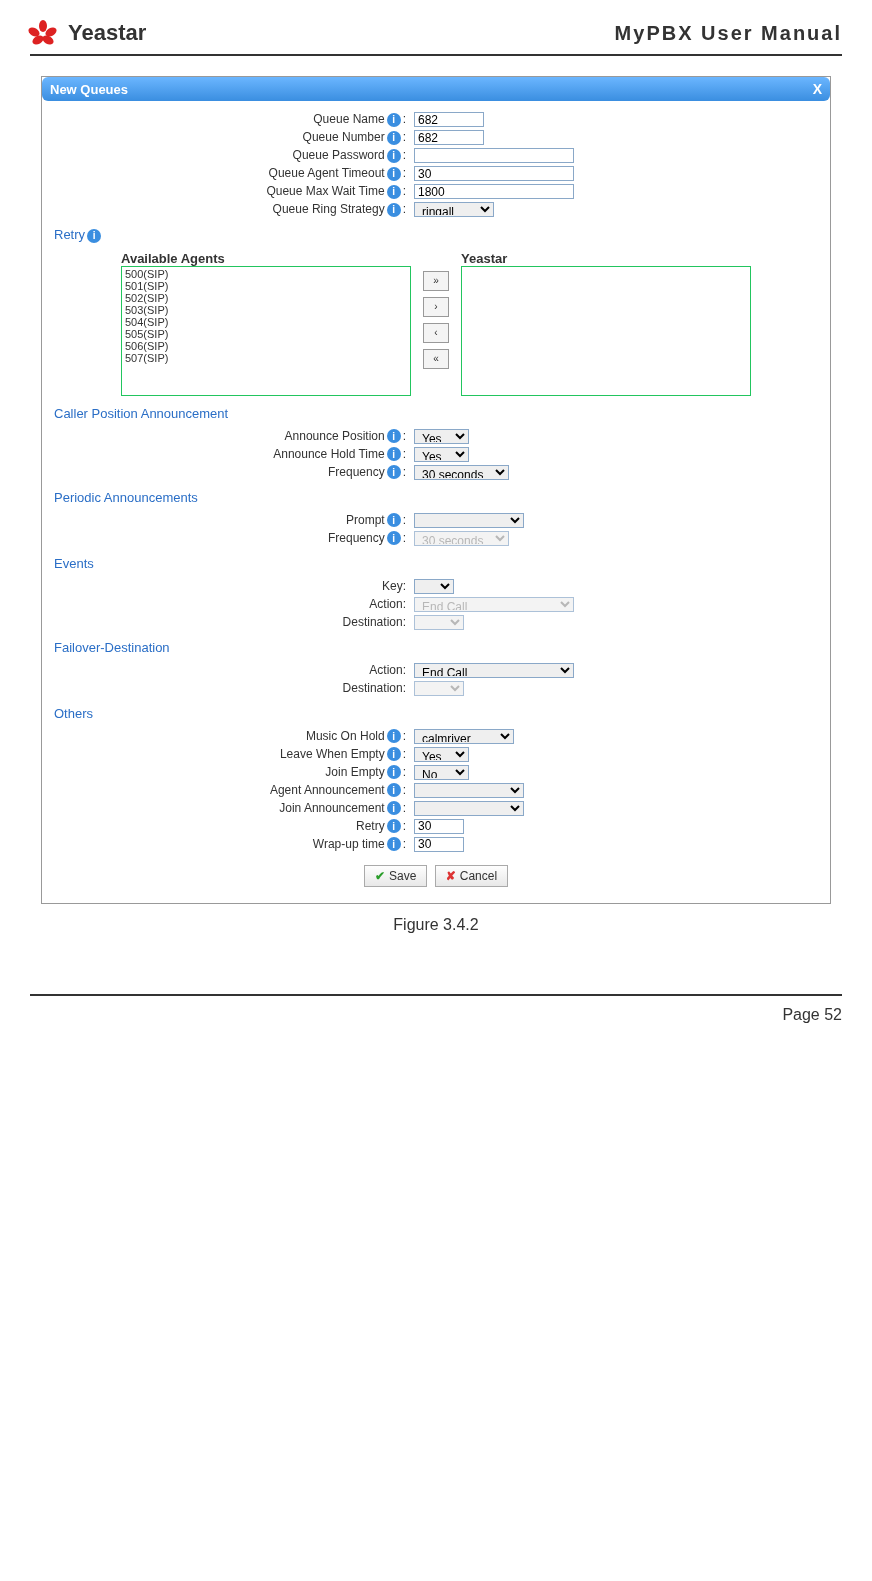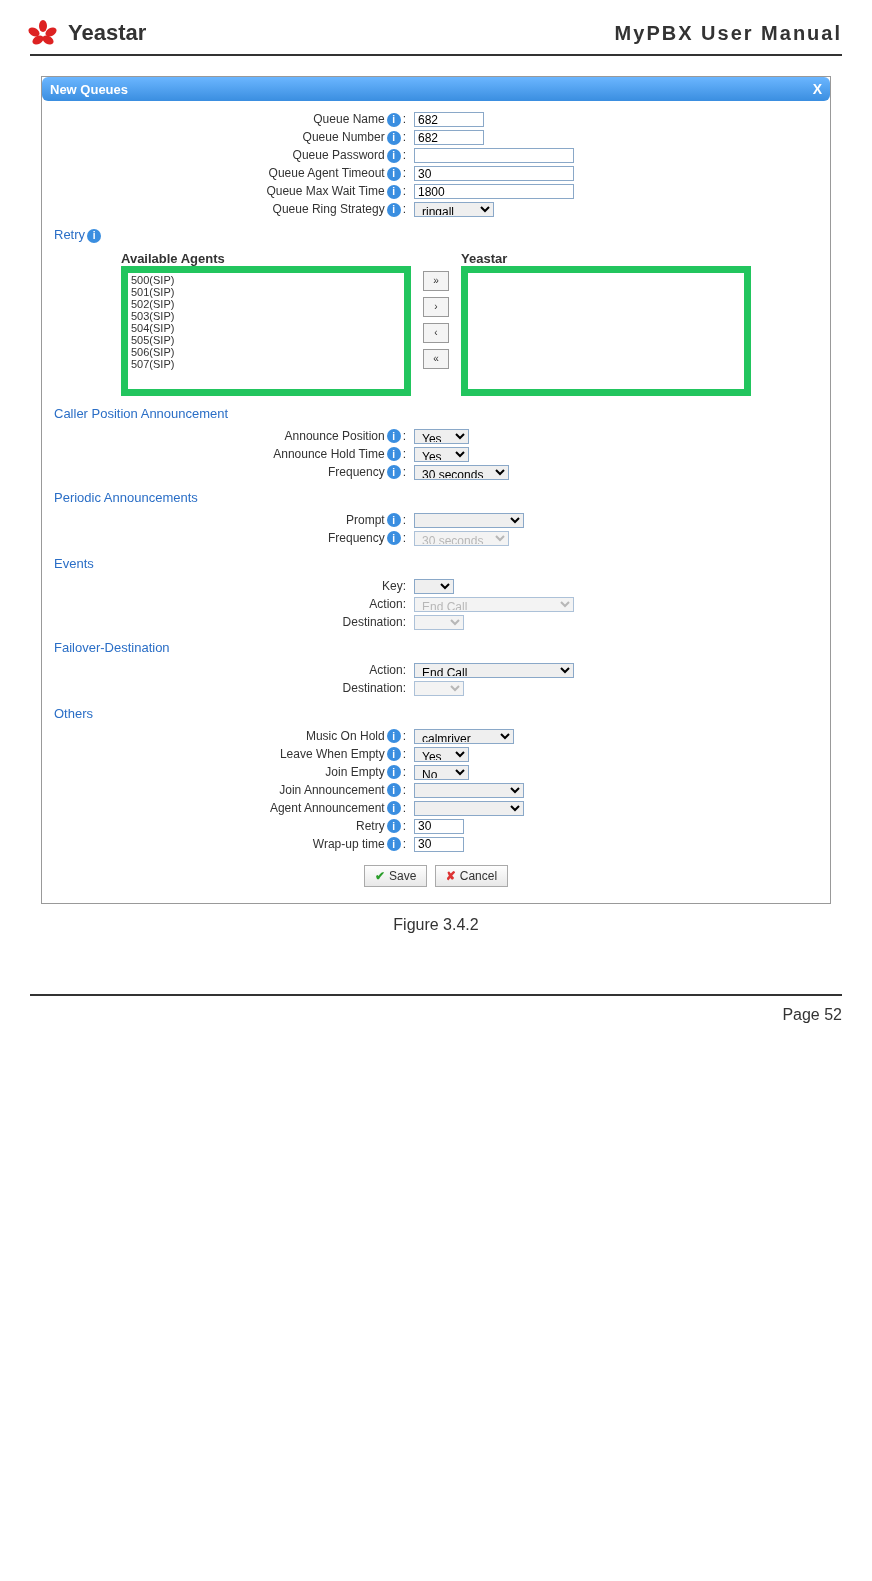--- a/index.html
+++ b/index.html
@@ -96,21 +96,21 @@
   }
   .agents-col-title {
     font-weight: bold;
     text-align: left;
     font-size: 13px;
   }
   .agents-box {
     width: 290px;
   }
   .listbox {
-    border: 7px solid #22c55e;
+    border: 1px solid #22c55e;
     height: 130px;
     overflow-y: scroll;
     font-size: 11px;
     padding: 1px;
   }
   .listbox div { padding: 0 2px; }
   .move-btns {
     display: flex;
     flex-direction: column;
     gap: 6px;
@@ -287,25 +287,25 @@
     </div>
     <div class="form-row">
       <span class="form-label"><span>Leave When Empty</span><span class="info-icon">i</span><span class="colon">:</span></span>
       <select style="width:55px"><option>Yes</option></select>
     </div>
     <div class="form-row">
       <span class="form-label"><span>Join Empty</span><span class="info-icon">i</span><span class="colon">:</span></span>
       <select style="width:55px"><option>No</option></select>
     </div>
     <div class="form-row">
+      <span class="form-label"><span>Agent Announcement</span><span class="info-icon">i</span><span class="colon">:</span></span>
+      <select class="w-med" style="width:110px"><option></option></select>
+    </div>
+    <div class="form-row">
       <span class="form-label"><span>Join Announcement</span><span class="info-icon">i</span><span class="colon">:</span></span>
-      <select class="w-med" style="width:110px"><option></option></select>
-    </div>
-    <div class="form-row">
-      <span class="form-label"><span>Agent Announcement</span><span class="info-icon">i</span><span class="colon">:</span></span>
       <select class="w-med" style="width:110px"><option></option></select>
     </div>
     <div class="form-row">
       <span class="form-label"><span>Retry</span><span class="info-icon">i</span><span class="colon">:</span></span>
       <input type="text" style="width: 50px;" value="30">
     </div>
     <div class="form-row">
       <span class="form-label"><span>Wrap-up time</span><span class="info-icon">i</span><span class="colon">:</span></span>
       <input type="text" style="width: 50px;" value="30">
     </div>

